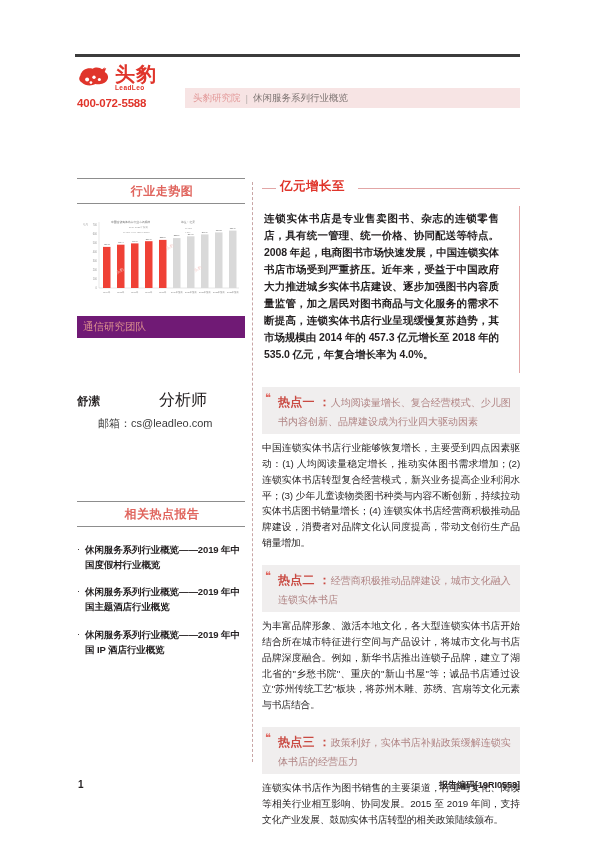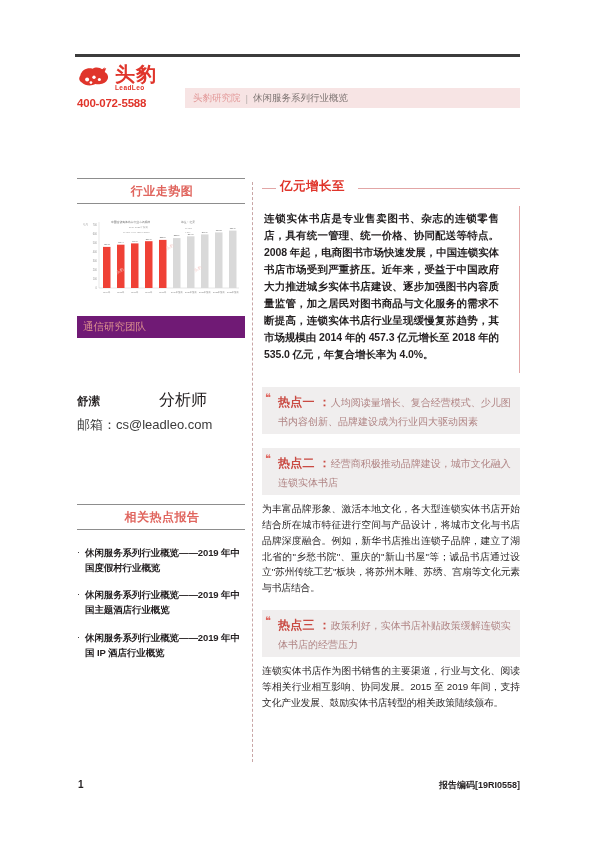--- a/index.html
+++ b/index.html
@@ -84,21 +84,21 @@
     font-size: 10.5px; padding: 4px 6px; display: inline-block;
     width: 100%;
   }
   .team-row {
     margin-top: 10px; display: flex; align-items: baseline;
   }
   .team-name {
     font-size: 11.5px; font-weight: bold; color: #231f20; width: 82px;
   }
   .team-role { font-size: 16px; font-weight: normal; color: #231f20; margin-top: 42px; }
-  .team-mail { margin-top: 5px; font-size: 13px; color: #3a3a3a; }
+  .team-mail { margin-top: 5px; font-size: 11px; color: #3a3a3a; margin-left: 21px; }
 
   
   .rel-head { margin-top: 70px; }
   .rel-list { margin-top: 16px; }
   .rel-item {
     display: flex; gap: 5px; margin-bottom: 13px;
     font-size: 9.5px; line-height: 1.55; color: #231f20;
   }
   .rel-dot { flex: none; line-height: 1.45; font-size: 9px; }
   .rel-text { font-weight: bold; letter-spacing: -0.1px; }
@@ -304,20 +304,21 @@
 
     <div class="summary-box">
       <div class="summary-text">连锁实体书店是专业售卖图书、杂志的连锁零售店，具有统一管理、统一价格、协同配送等特点。2008 年起，电商图书市场快速发展，中国连锁实体书店市场受到严重挤压。近年来，受益于中国政府大力推进城乡实体书店建设、逐步加强图书内容质量监管，加之居民对图书商品与文化服务的需求不断提高，连锁实体书店行业呈现缓慢复苏趋势，其市场规模由 2014 年的 457.3 亿元增长至 2018 年的 535.0 亿元，年复合增长率为 4.0%。</div>
     </div>
 
     <div class="hot">
       <div class="hot-banner">
         <span class="hot-quote">❝</span>
         <span class="hot-label">热点一 ：</span><span class="hot-title">人均阅读量增长、复合经营模式、少儿图书内容创新、品牌建设成为行业四大驱动因素</span>
       </div>
+      <div class="hot-body">中国连锁实体书店行业能够恢复增长，主要受到四点因素驱动：(1) 人均阅读量稳定增长，推动实体图书需求增加；(2) 连锁实体书店转型复合经营模式，新兴业务提高企业利润水平；(3) 少年儿童读物类图书种类与内容不断创新，持续拉动实体书店图书销量增长；(4) 连锁实体书店经营商积极推动品牌建设，消费者对品牌文化认同度提高，带动文创衍生产品销量增加。</div>
     </div>
 
     <div class="hot">
       <div class="hot-banner">
         <span class="hot-quote">❝</span>
         <span class="hot-label">热点二 ：</span><span class="hot-title">经营商积极推动品牌建设，城市文化融入连锁实体书店</span>
       </div>
       <div class="hot-body">为丰富品牌形象、激活本地文化，各大型连锁实体书店开始结合所在城市特征进行空间与产品设计，将城市文化与书店品牌深度融合。例如，新华书店推出连锁子品牌，建立了湖北省的"乡愁书院"、重庆的"新山书屋"等；诚品书店通过设立"苏州传统工艺"板块，将苏州木雕、苏绣、宫扇等文化元素与书店结合。</div>
     </div>
 

